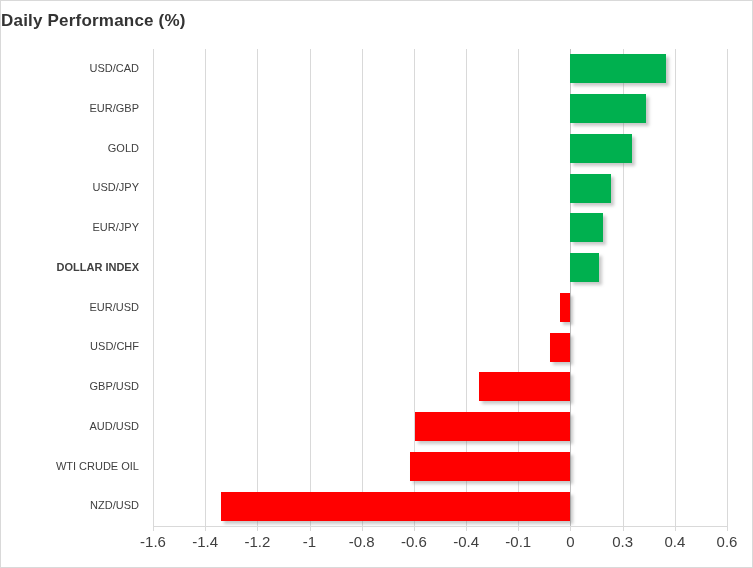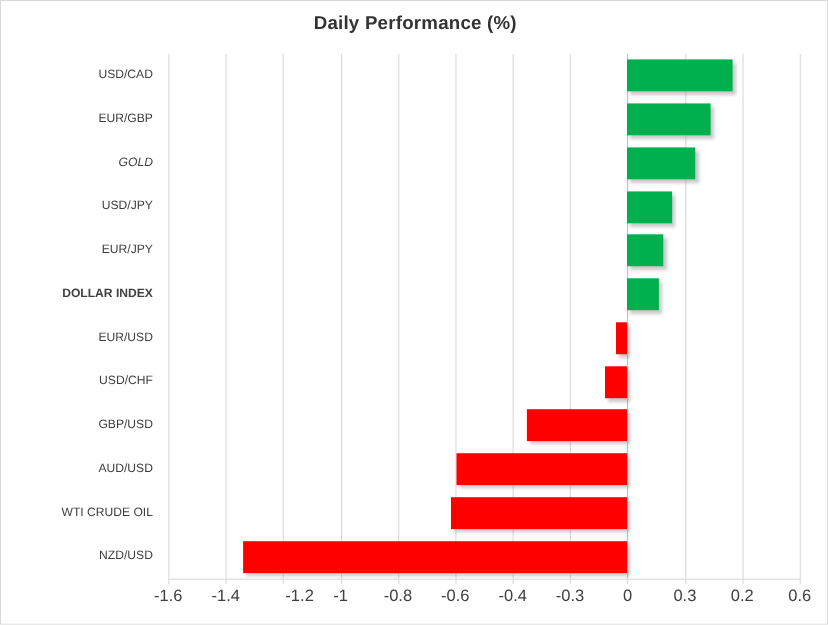--- a/index.html
+++ b/index.html
@@ -17,21 +17,20 @@
     background: #ffffff;
     border: 1px solid #d9d9d9;
     box-sizing: border-box;
     overflow: hidden;
   }
   #chart-title {
     position: absolute;
     left: 0;
     top: 10px;
     width: 753px;
-    text-align: center;
     font-size: 17px;
     font-weight: bold;
     color: #333333;
     letter-spacing: 0.2px;
   }
   
   #plot-area {
     position: absolute;
     left: 152px;
     top: 48px;
@@ -108,21 +107,21 @@
 </head>
 <body>
 
 <div id="chart-root">
 
   <div id="chart-title">Daily Performance (%)</div>
 
   <div id="cat-axis">
       <div class="cat-label" style="top: 0px; line-height: 39.75px; height: 39.75px;">USD/CAD</div>
       <div class="cat-label" style="top: 39.75px; line-height: 39.75px; height: 39.75px;">EUR/GBP</div>
-      <div class="cat-label" style="top: 79.5px; line-height: 39.75px; height: 39.75px; font-style: italic;">GOLD</div>
+      <div class="cat-label" style="top: 79.5px; line-height: 39.75px; height: 39.75px;">GOLD</div>
       <div class="cat-label" style="top: 119.25px; line-height: 39.75px; height: 39.75px;">USD/JPY</div>
       <div class="cat-label" style="top: 159px; line-height: 39.75px; height: 39.75px;">EUR/JPY</div>
       <div class="cat-label" style="top: 198.75px; line-height: 39.75px; height: 39.75px; font-weight: bold;">DOLLAR INDEX</div>
       <div class="cat-label" style="top: 238.5px; line-height: 39.75px; height: 39.75px; text-align: center;">EUR/USD</div>
       <div class="cat-label" style="top: 278.25px; line-height: 39.75px; height: 39.75px;">USD/CHF</div>
       <div class="cat-label" style="top: 318px; line-height: 39.75px; height: 39.75px;">GBP/USD</div>
       <div class="cat-label" style="top: 357.75px; line-height: 39.75px; height: 39.75px;">AUD/USD</div>
       <div class="cat-label" style="top: 397.5px; line-height: 39.75px; height: 39.75px;">WTI CRUDE OIL</div>
       <div class="cat-label" style="top: 437.25px; line-height: 39.75px; height: 39.75px;">NZD/USD</div>
     </div>
@@ -178,32 +177,32 @@
       </div>
     </div>
 
   <div id="x-axis-line"></div>
 
 <div class="x-tick" style="left: 152px;"></div>
     <div class="x-label" style="left: 152px;">-1.6</div>
     <div class="x-tick" style="left: 204.182px;"></div>
     <div class="x-label" style="left: 204.182px;">-1.4</div>
     <div class="x-tick" style="left: 256.364px;"></div>
-    <div class="x-label" style="left: 256.364px; margin-left: 15px;">-1.2</div>
+    <div class="x-label" style="left: 256.364px;">-1.2</div>
     <div class="x-tick" style="left: 308.545px;"></div>
     <div class="x-label" style="left: 308.545px;">-1</div>
     <div class="x-tick" style="left: 360.727px;"></div>
     <div class="x-label" style="left: 360.727px;">-0.8</div>
     <div class="x-tick" style="left: 412.909px;"></div>
     <div class="x-label" style="left: 412.909px;">-0.6</div>
     <div class="x-tick" style="left: 465.091px;"></div>
     <div class="x-label" style="left: 465.091px;">-0.4</div>
     <div class="x-tick" style="left: 517.273px;"></div>
-    <div class="x-label" style="left: 517.273px;">-0.3</div>
+    <div class="x-label" style="left: 517.273px;">-0.1</div>
     <div class="x-tick" style="left: 569.455px;"></div>
     <div class="x-label" style="left: 569.455px;">0</div>
     <div class="x-tick" style="left: 621.636px;"></div>
     <div class="x-label" style="left: 621.636px;">0.3</div>
     <div class="x-tick" style="left: 673.818px;"></div>
-    <div class="x-label" style="left: 673.818px;">0.2</div>
+    <div class="x-label" style="left: 673.818px;">0.4</div>
     <div class="x-tick" style="left: 726px;"></div>
     <div class="x-label" style="left: 726px;">0.6</div>
   </div>
 
 </body></html>

